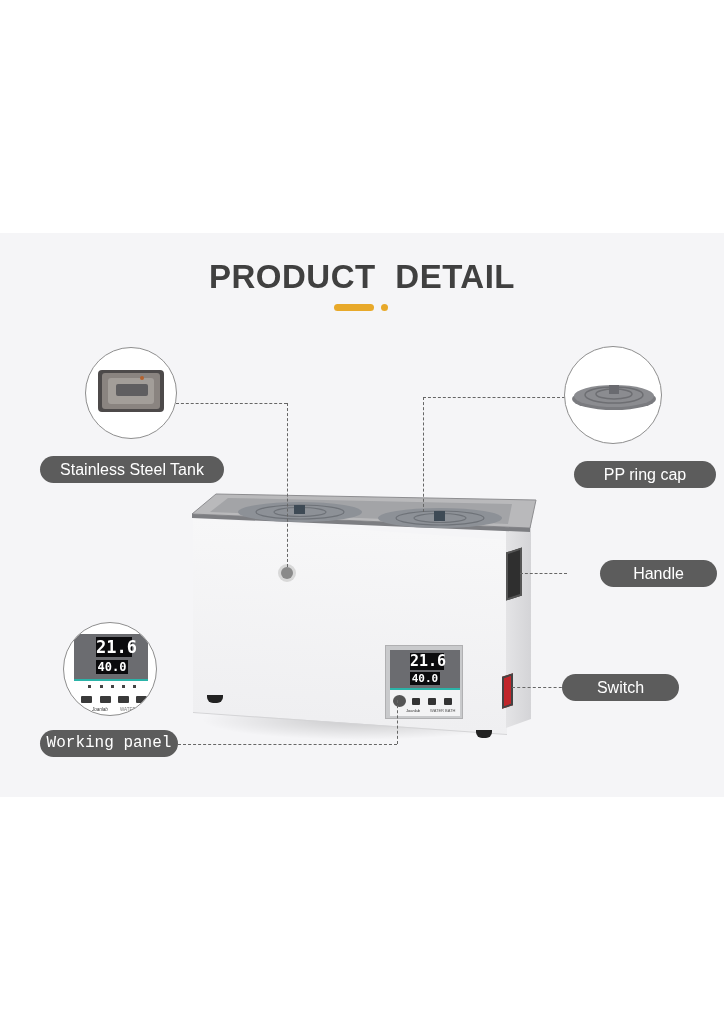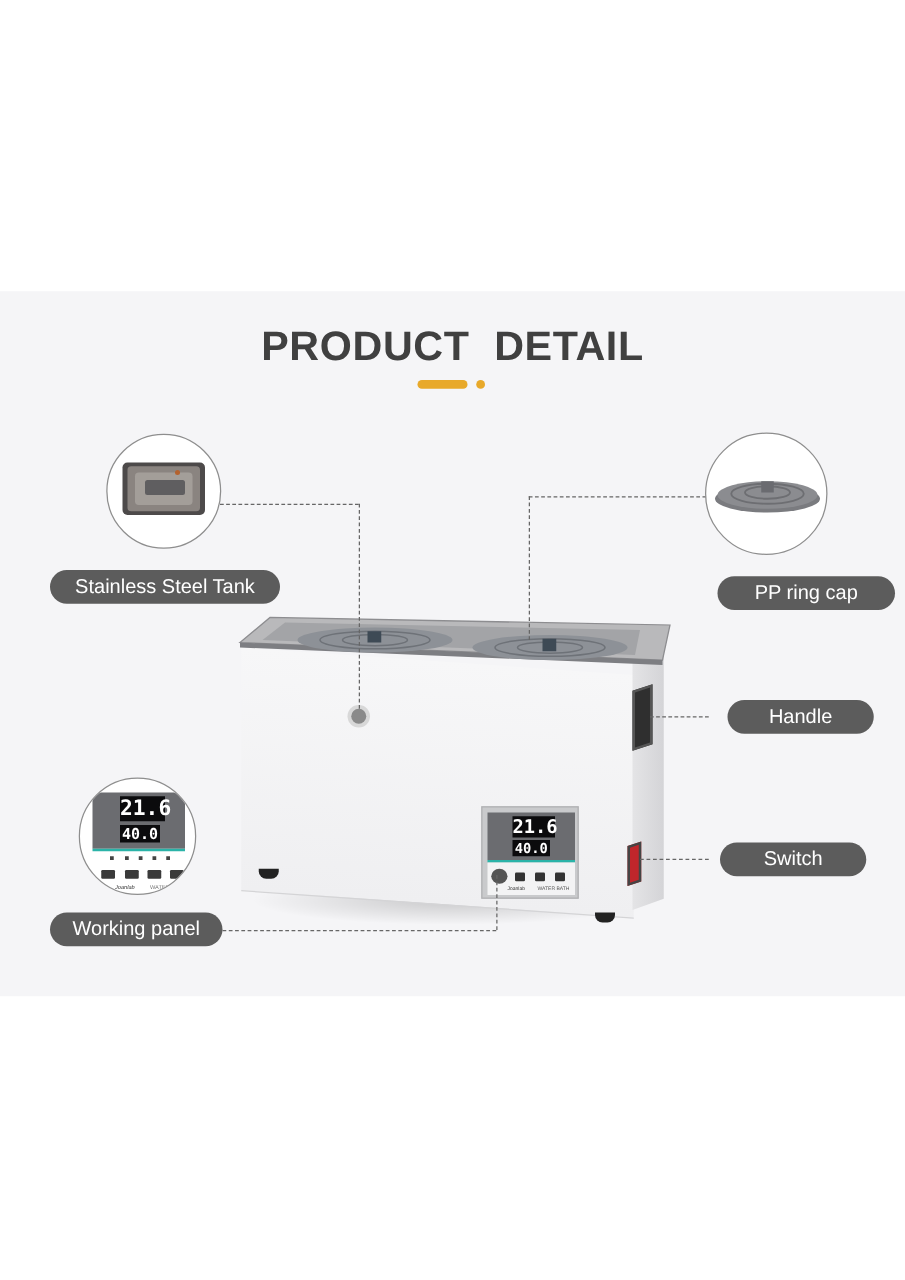--- a/index.html
+++ b/index.html
@@ -145,35 +145,35 @@
   <svg width="98" height="98" viewBox="0 0 98 98">
     <ellipse cx="49" cy="52" rx="42" ry="11" fill="#7a7b7f"></ellipse>
     <ellipse cx="49" cy="49" rx="40" ry="11" fill="#8b8c90"></ellipse>
     <ellipse cx="49" cy="48" rx="29" ry="8" fill="none" stroke="#6d6e72" stroke-width="1.5"></ellipse>
     <ellipse cx="49" cy="47" rx="18" ry="5" fill="none" stroke="#6d6e72" stroke-width="1.5"></ellipse>
     <rect x="44" y="38" width="10" height="9" fill="#6a6b70"></rect>
   </svg>
 </div>
 <div class="pill" style="left:574px; top:461px; width:142px;">PP ring cap</div>
 
-<div class="pill" style="left:582px; top:560px; width:117px;">Handle</div>
+<div class="pill" style="left:600px; top:560px; width:117px;">Handle</div>
 
-<div class="pill" style="left:576px; top:674px; width:117px;text-align:center;">Switch</div>
+<div class="pill" style="left:562px; top:674px; width:117px;text-align:center;">Switch</div>
 
 <div class="circle" style="left:63px; top:622px; width:94px; height:94px;">
   <div class="wp-screen">
     <div class="wp-lcd1">21.6</div>
     <div class="wp-lcd2">40.0</div>
   </div>
   <div class="wp-teal"></div>
   <div class="wp-led" style="left:24px;"></div>
   <div class="wp-led" style="left:36px;"></div>
   <div class="wp-led" style="left:47px;"></div>
   <div class="wp-led" style="left:58px;"></div>
   <div class="wp-led" style="left:69px;"></div>
   <div class="wp-btn" style="left:17px;"></div>
   <div class="wp-btn" style="left:36px;"></div>
   <div class="wp-btn" style="left:54px;"></div>
   <div class="wp-btn" style="left:72px;"></div>
   <span class="wp-brand">Joanlab</span>
   <span class="wp-model">WATER BATH</span>
 </div>
-<div class="pill" style="left:40px; top:730px; width:138px;">Working panel</div>
+<div class="pill" style="left:40px; top:730px; width:138px;font-family:Liberation Mono, monospace;">Working panel</div>
 
 </body></html>

